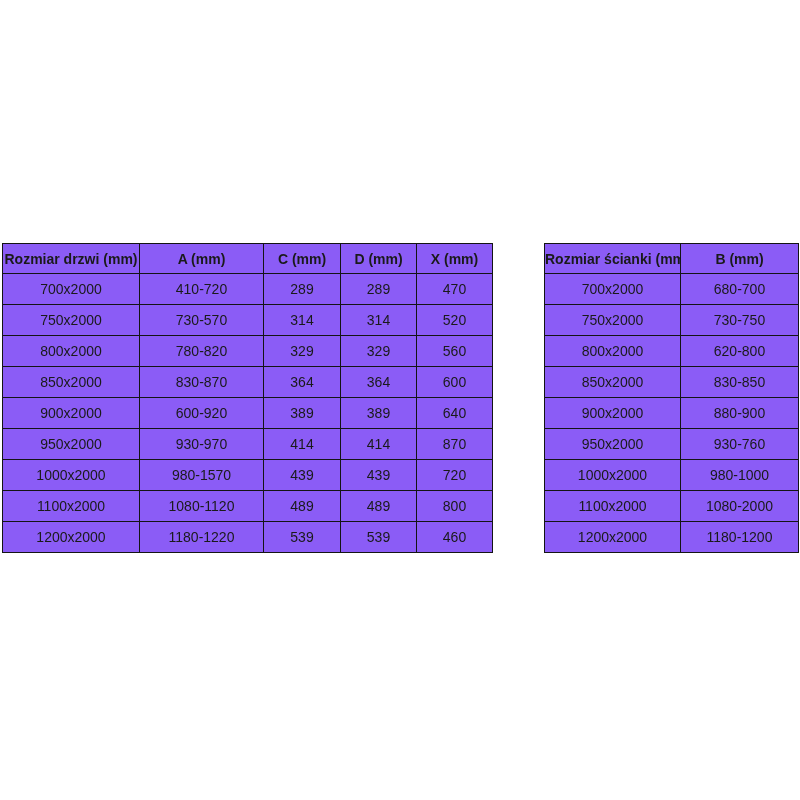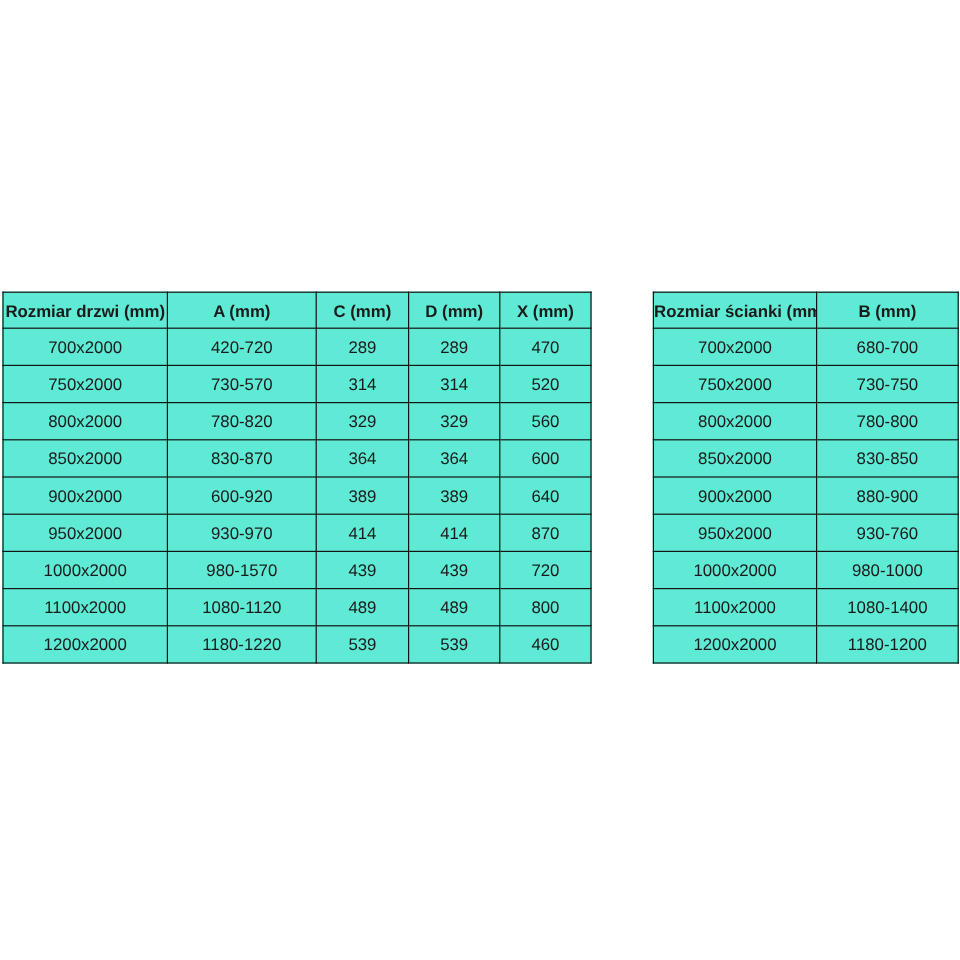--- a/index.html
+++ b/index.html
@@ -15,21 +15,21 @@
     position: relative;
     width: 800px;
     height: 800px;
     background: #ffffff;
     overflow: hidden;
   }
   table.spec {
     position: absolute;
     border-collapse: collapse;
     table-layout: fixed;
-    background: #5eead4;
+    background: #8b5cf6;
   }
   table.spec th,
   table.spec td {
     border: 1px solid #141414;
     text-align: center;
     vertical-align: middle;
     color: #1a1a1a;
     font-size: 14px;
     padding: 0;
     overflow: hidden;
@@ -79,21 +79,21 @@
           <th>Rozmiar drzwi (mm)</th>
           <th>A (mm)</th>
           <th>C (mm)</th>
           <th>D (mm)</th>
           <th>X (mm)</th>
         </tr>
     </thead>
     <tbody>
         <tr>
           <td>700x2000</td>
-          <td>420-720</td>
+          <td>410-720</td>
           <td>289</td>
           <td>289</td>
           <td>470</td>
         </tr>
         <tr>
           <td>750x2000</td>
           <td>730-570</td>
           <td>314</td>
           <td>314</td>
           <td>520</td>
@@ -165,41 +165,41 @@
         <tr>
           <td>700x2000</td>
           <td>680-700</td>
         </tr>
         <tr>
           <td>750x2000</td>
           <td>730-750</td>
         </tr>
         <tr>
           <td>800x2000</td>
-          <td>780-800</td>
+          <td>620-800</td>
         </tr>
         <tr>
           <td>850x2000</td>
           <td>830-850</td>
         </tr>
         <tr>
           <td>900x2000</td>
           <td>880-900</td>
         </tr>
         <tr>
           <td>950x2000</td>
           <td>930-760</td>
         </tr>
         <tr>
           <td>1000x2000</td>
           <td>980-1000</td>
         </tr>
         <tr>
           <td>1100x2000</td>
-          <td>1080-1400</td>
+          <td>1080-2000</td>
         </tr>
         <tr>
           <td>1200x2000</td>
           <td>1180-1200</td>
         </tr>
       </tbody>
   </table>
 
 </div>
 

